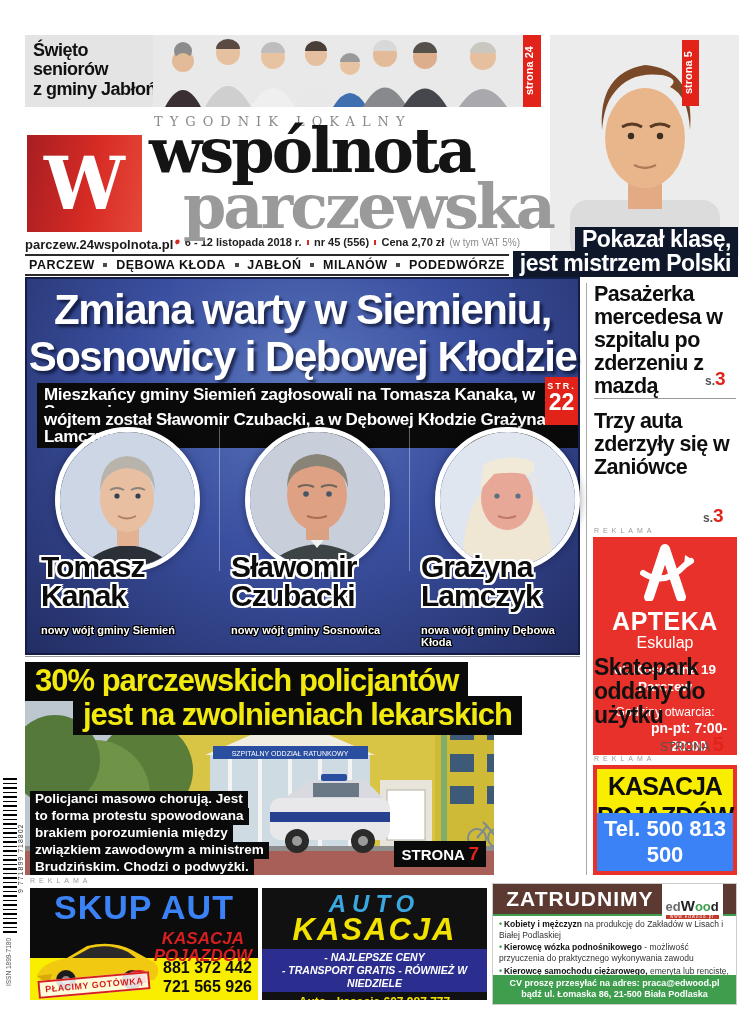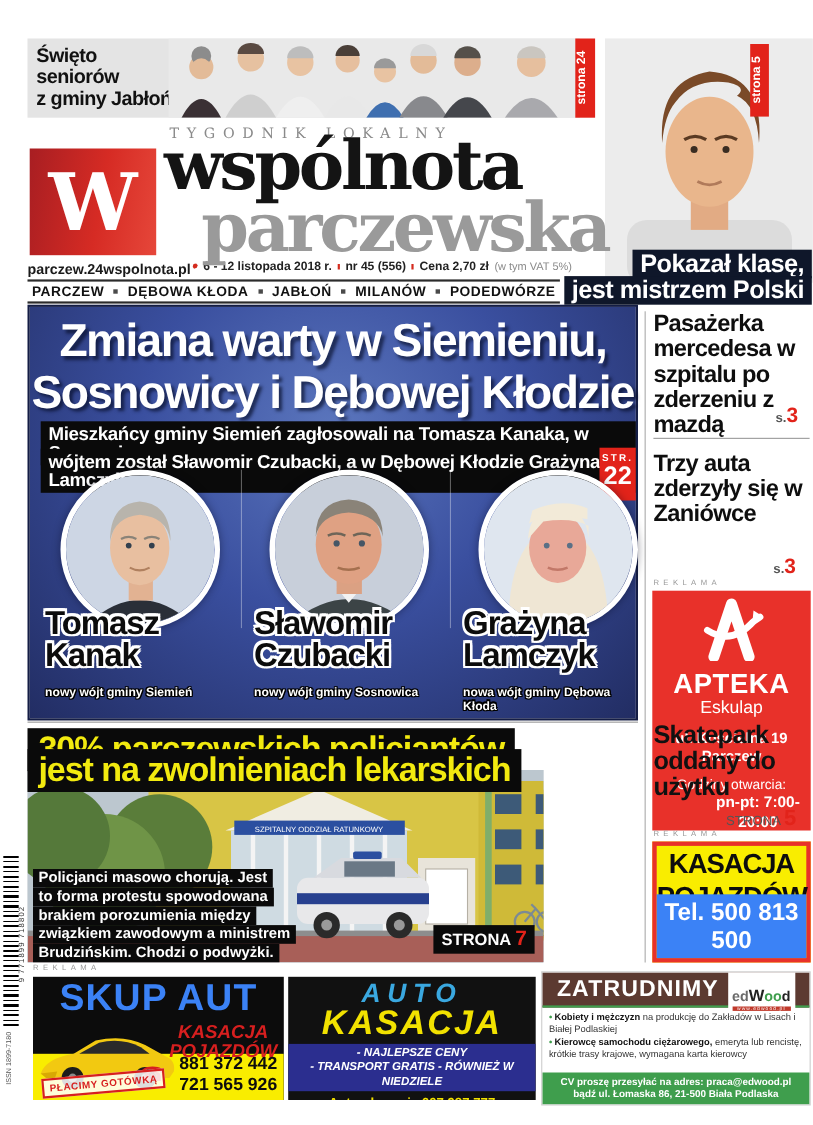--- a/index.html
+++ b/index.html
@@ -44,21 +44,21 @@
   .lead{left:25px;top:277px;width:555px;height:378px;box-sizing:border-box;
         border:2px solid #141d45;
         background:radial-gradient(ellipse at 50% 30%,#5b76bd 0%,#3a4f9f 45%,#222d63 100%);}
   .lead-h{position:absolute;width:100%;text-align:center;color:#fff;font-weight:bold;
           font-size:42px;letter-spacing:-1.5px;line-height:1;white-space:nowrap;
           text-shadow:3px 3px 3px rgba(5,10,35,.65);}
   .sub-line{position:absolute;left:10px;line-height:1;}
   .sub-line span{display:inline-block;background:#0a0a0a;color:#fff;font-weight:bold;
                  font-size:17px;letter-spacing:-.3px;padding:3px 7px;}
   .str-box{position:absolute;left:518px;top:98px;width:33px;height:48px;background:#e2231a;
-           color:#fff;text-align:center;line-height:1;margin-top:30px;}
+           color:#fff;text-align:center;line-height:1;}
   .str-box .l1{font-size:9px;font-weight:bold;letter-spacing:2px;margin-top:5px;}
   .str-box .l2{font-size:23px;font-weight:bold;}
   .pcirc{position:absolute;width:135px;height:135px;border-radius:50%;border:5px solid #fff;
          overflow:hidden;box-shadow:0 0 8px rgba(0,0,20,.4);}
   .vline{position:absolute;width:1px;background:rgba(255,255,255,.35);top:148px;height:144px;}
   .pname{position:absolute;color:#0c0c0c;font-weight:bold;font-size:30px;line-height:.95;
          letter-spacing:-1px;z-index:3;
          text-shadow:-2px 0 #fff,2px 0 #fff,0 -2px #fff,0 2px #fff,
                      -2px -2px #fff,2px -2px #fff,-2px 2px #fff,2px 2px #fff;}
   .pcap{position:absolute;color:#fff;font-weight:bold;font-size:11px;z-index:3;
@@ -346,21 +346,21 @@
     <div class="hline">
       <div>pn-pt: 7:00-20:00</div>
       <div>sob: 7:00-15:00</div>
     </div>
   </div>
 
   <div class="abs divider-h"></div>
 
   <div class="abs hl-strip" style="left:25px;top:662px;">
     <span>30% parczewskich policjantów</span></div>
-  <div class="abs hl-strip" style="left:25px;top:681px;">
+  <div class="abs hl-strip" style="left:25px;top:696px;padding-left:48px;">
     <span>jest na zwolnieniach lekarskich</span></div>
 
   <div class="abs photo">
     <svg width="550" height="175" viewBox="0 0 550 175">
       <rect width="550" height="175" fill="#bcc7cf"></rect>
       <rect x="110" y="18" width="440" height="135" fill="#d8c545"></rect>
       <rect x="410" y="10" width="140" height="145" fill="#cfba38"></rect>
       <g fill="#3d5a78">
         <rect x="425" y="22" width="24" height="18"></rect>
           <rect x="462" y="22" width="24" height="18"></rect>
@@ -483,20 +483,23 @@
       <span class="edwood">
         <span class="row"><span class="ed">ed</span><span class="W">W</span><span class="oo">oo</span><span class="d">d</span></span>
         <span class="url">www.edwood.pl</span>
       </span>
     </div>
     <div class="body">
       <div class="bullet">
         <span class="dot">•</span><b>Kobiety i mężczyzn</b><span> na produkcję do Zakładów w Lisach i Białej Podlaskiej</span>
       </div>
       <div class="bullet">
+        <span class="dot">•</span><b>Kierowcę wózka podnośnikowego</b><span> - możliwość przyuczenia do praktycznego wykonywania zawodu</span>
+      </div>
+      <div class="bullet">
         <span class="dot">•</span><b>Kierowcę samochodu ciężarowego,</b><span> emeryta lub rencistę, krótkie trasy krajowe, wymagana karta kierowcy</span>
       </div>
     </div>
     <div class="foot">
       <div>CV proszę przesyłać na adres: praca@edwood.pl</div>
       <div>bądź ul. Łomaska 86, 21-500 Biała Podlaska</div>
     </div>
   </div>
 
 </div>

